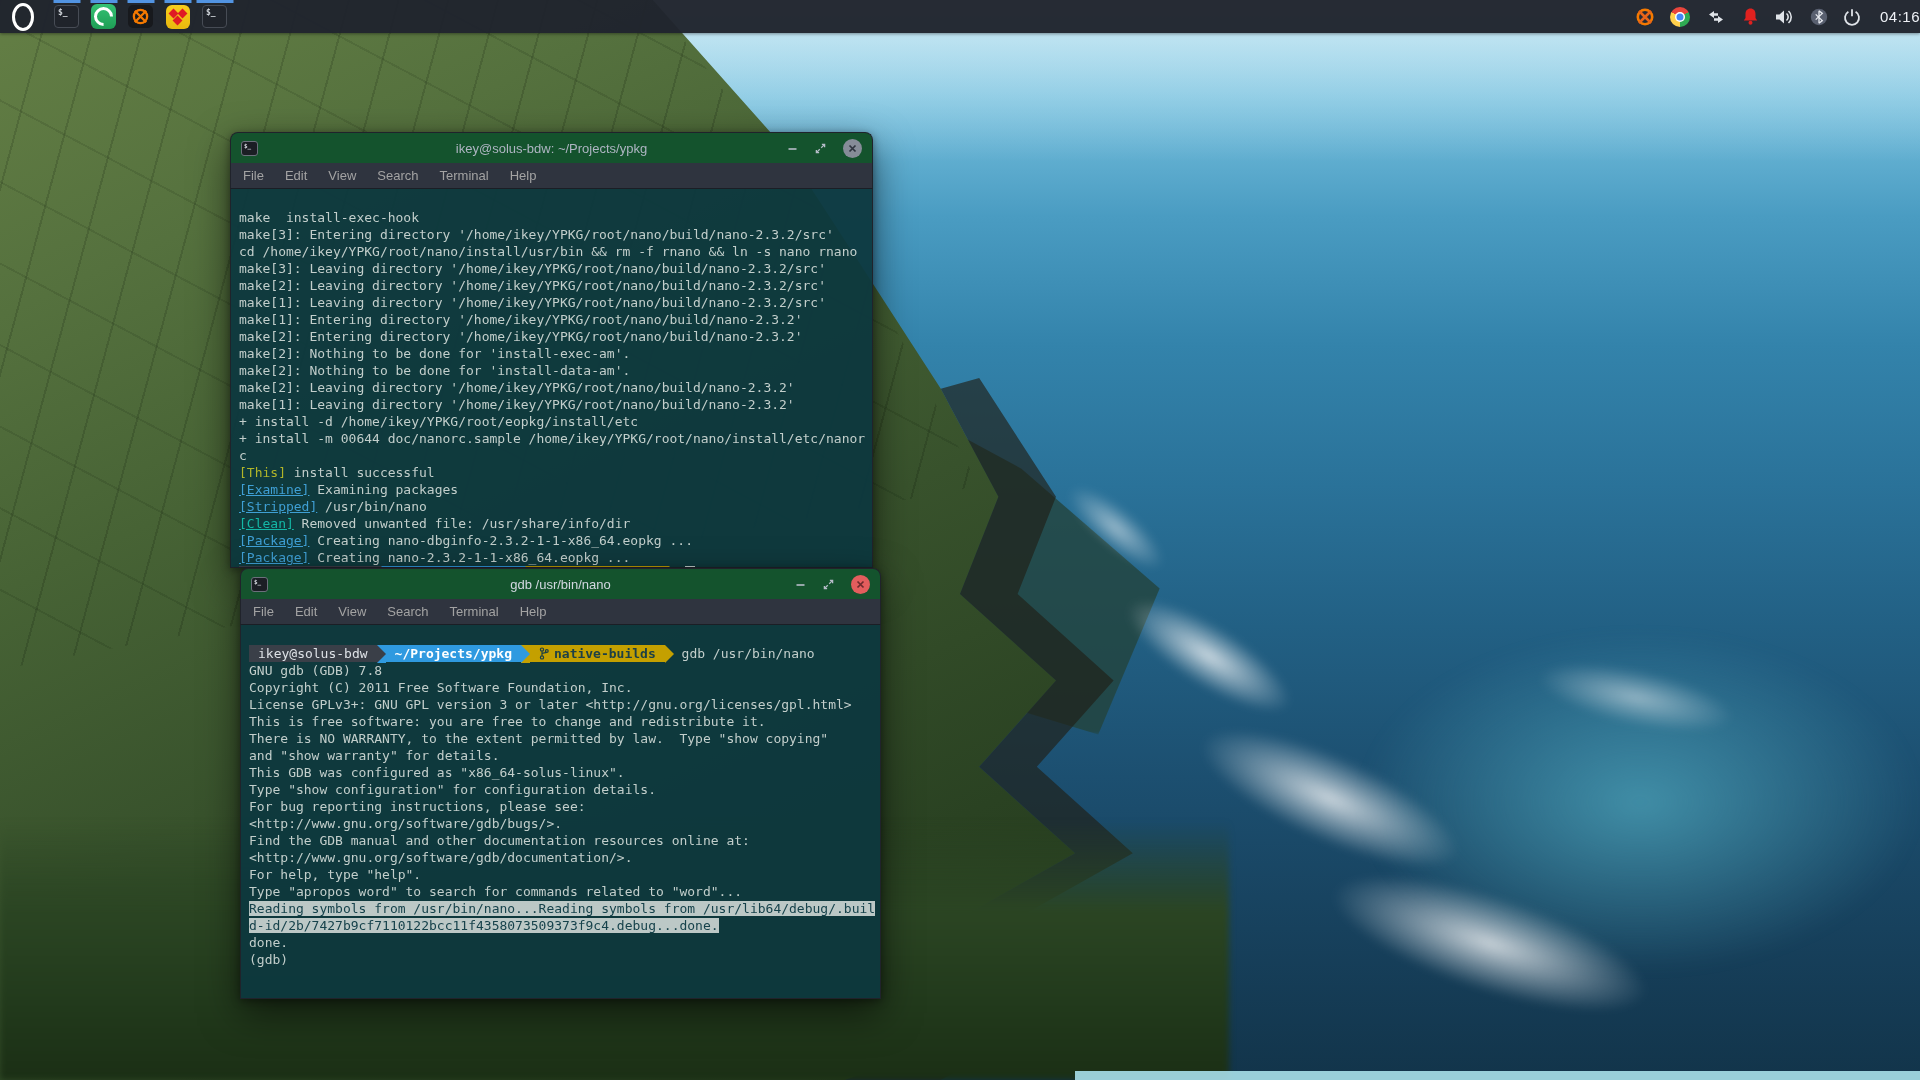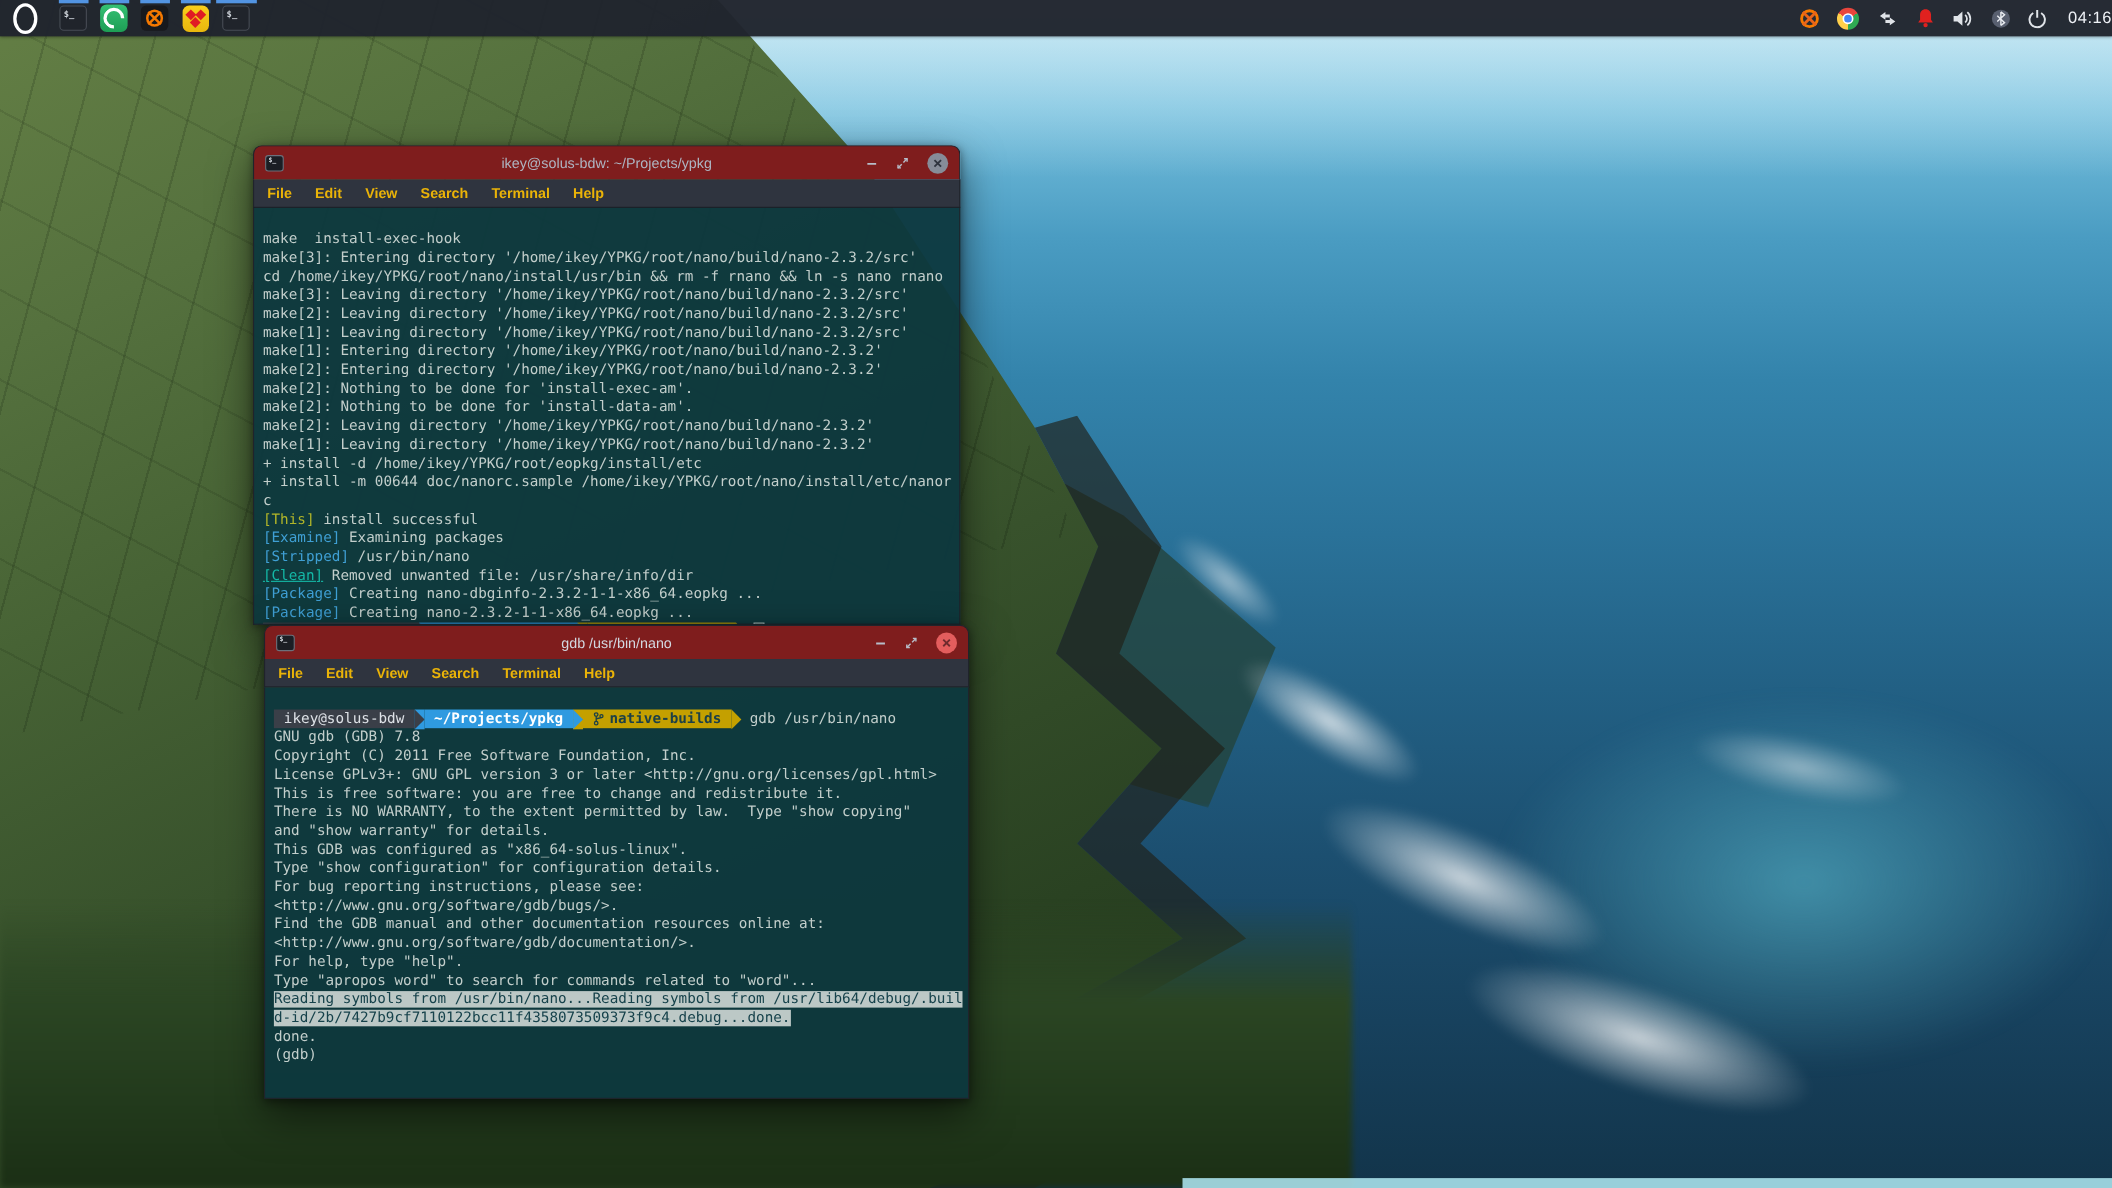--- a/index.html
+++ b/index.html
@@ -75,42 +75,42 @@
     width:10px;height:10px;border-radius:50%;background:#fff;}
   .chrome .cb{position:absolute;left:50%;top:50%;transform:translate(-50%,-50%);
     width:7px;height:7px;border-radius:50%;background:#4286f5;}
   .clock{color:#eef1f6;font-size:15px;margin-left:4px;letter-spacing:.5px;}
 
   
   .window{position:absolute;border-radius:8px 8px 0 0;
     box-shadow:0 14px 38px rgba(0,0,0,.55),0 2px 8px rgba(0,0,0,.4);}
   #win1{left:230px;top:132px;width:643px;height:436px;z-index:10;}
   #win2{left:240px;top:568px;width:641px;height:431px;z-index:20;}
-  .titlebar{position:relative;height:31px;background:#7f1d1d;border:1px solid #20232b;
+  .titlebar{position:relative;height:31px;background:#14532d;border:1px solid #20232b;
     border-bottom:none;border-radius:8px 8px 0 0;display:flex;align-items:center;
     padding:0 10px;box-sizing:border-box;}
   .win-ico{width:17px;height:15px;background:#1b1e24;border:1px solid #6b707b;
     border-radius:3px;color:#d5d9df;font-family:"DejaVu Sans Mono",monospace;font-size:6px;
     font-weight:bold;padding:1px 0 0 2px;box-sizing:border-box;line-height:1;}
   .title{position:absolute;left:0;right:0;text-align:center;font-size:13px;pointer-events:none;}
   #win1 .title{color:#aeb5c2;} #win2 .title{color:#d3d8e1;}
   .controls{margin-left:auto;display:flex;align-items:center;gap:17px;z-index:2;}
   .wbtn{background:none;border:none;padding:0;display:flex;align-items:center;cursor:pointer;}
   .closeb{width:19px;height:19px;border-radius:50%;display:flex;align-items:center;justify-content:center;}
   #win1 .closeb{background:#868c98;} #win2 .closeb{background:#e35d5d;}
   .menubar{height:26px;background:#2f343f;border:1px solid #20232b;border-top:none;
     border-bottom:1px solid #1b1e25;display:flex;align-items:center;gap:21px;
     padding:0 12px;box-sizing:border-box;}
-  .menu-item{color:#eab308;font-size:13px;cursor:pointer;font-weight:bold;}
+  .menu-item{color:#a3a3a3;font-size:13px;cursor:pointer;}
   .term{position:relative;background:rgba(13,56,62,.95);height:calc(100% - 57px);
     box-sizing:border-box;border:1px solid #20232b;border-top:none;overflow:hidden;
     padding:20px 8px;font-family:"DejaVu Sans Mono",monospace;font-size:13px;
     line-height:17px;color:#c2cecb;}
   .tline{white-space:pre;height:17px;}
-  .tag-y{color:#b1b529;} .tag-b{color:#3f9fd4;} .tag-c{color:#14b8a6;text-decoration:underline;}
+  .tag-y{color:#b1b529;} .tag-b{color:#3f9fd4;text-decoration:underline;} .tag-c{color:#14b8a6;text-decoration:underline;}
   .sel{background:#bcc8c6;color:#16424b;}
 
   
   .pl{display:inline-flex;align-items:stretch;height:17px;vertical-align:top;}
   .pl-seg{display:inline-flex;align-items:center;padding:0 9px;}
   .pl-dark{background:#3a3f48;color:#dde1e6;}
   .pl-blue{background:#2f9ae0;color:#fff;font-weight:bold;}
   .pl-yellow{background:#c4a000;color:#1d4046;font-weight:bold;gap:5px;}
   .pl-a{width:0;height:0;border-top:9px solid transparent;border-bottom:9px solid transparent;
     border-left:9px solid transparent;}

